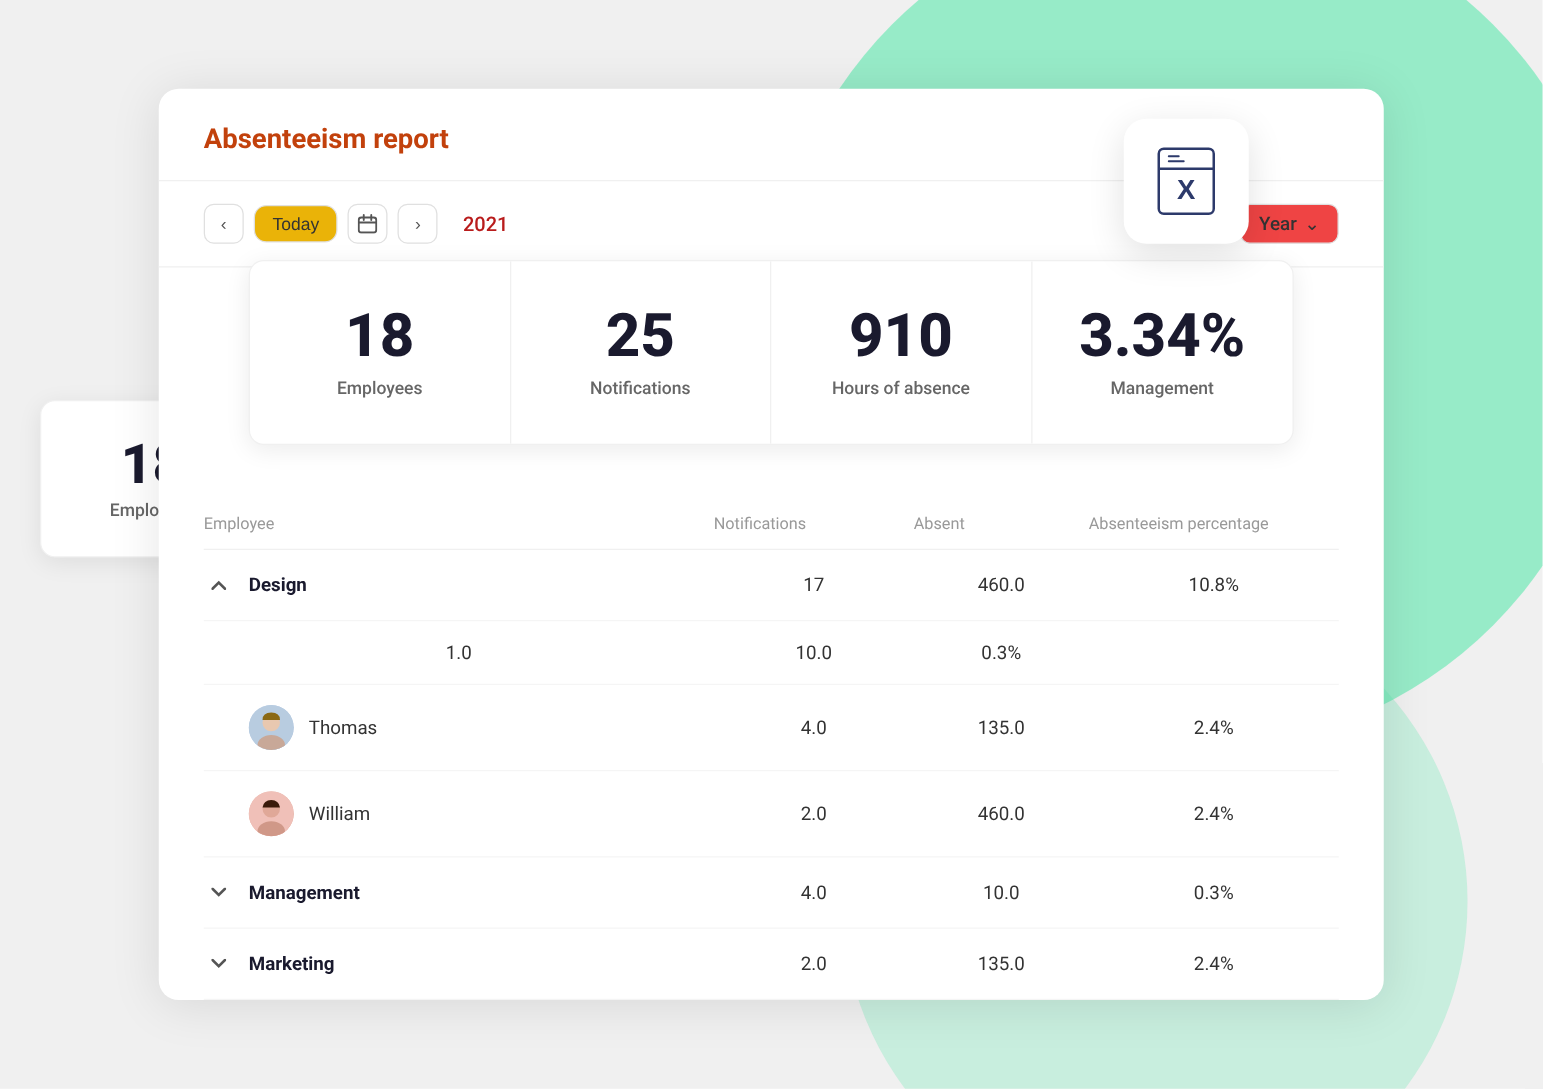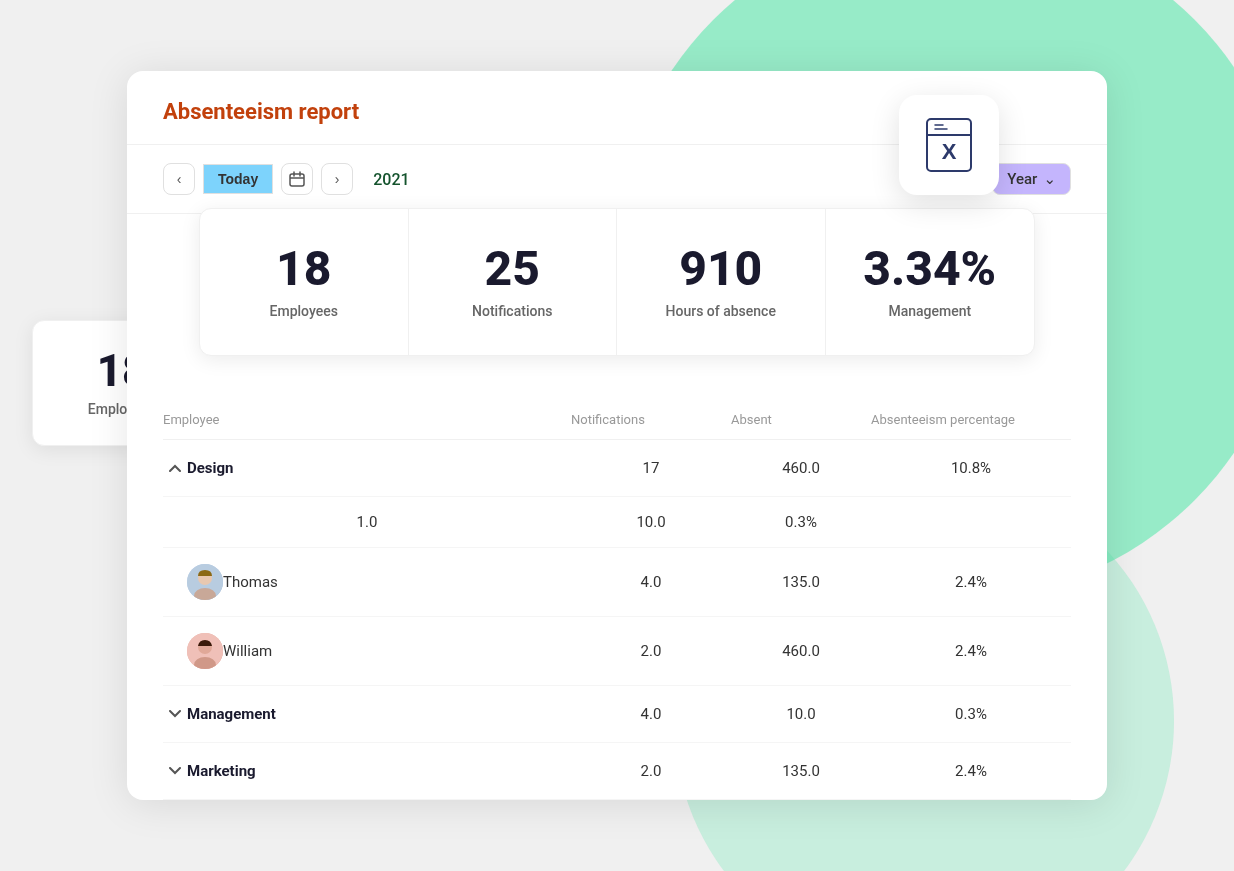--- a/index.html
+++ b/index.html
@@ -100,56 +100,56 @@
       display: flex;
       align-items: center;
       justify-content: center;
       color: #555;
       font-size: 14px;
     }
 
     .today-btn {
       padding: 6px 14px;
       border: 1px solid #e0e0e0;
-      border-radius: 0;
-      background: #7dd3fc;
+      border-radius: 10px;
+      background: #eab308;
       cursor: pointer;
       font-size: 14px;
       color: #333;
-      font-weight: 700;
+      font-weight: 400;
     }
 
     .cal-btn {
       width: 32px;
       height: 32px;
       border: 1px solid #e0e0e0;
       border-radius: 8px;
       background: white;
       cursor: pointer;
       display: flex;
       align-items: center;
       justify-content: center;
     }
 
     .year-display {
       font-size: 16px;
       font-weight: 500;
-      color: #14532d;
+      color: #b91c1c;
       flex: 1;
       margin-left: 12px;
     }
 
     .year-select {
       display: flex;
       align-items: center;
       gap: 6px;
       padding: 6px 14px;
       border: 1px solid #e0e0e0;
       border-radius: 8px;
-      background: #c4b5fd;
+      background: #ef4444;
       cursor: pointer;
       font-size: 15px;
       color: #333;
       font-weight: 500;
     }
 
     .stats-grid {
       display: grid;
       grid-template-columns: repeat(4, 1fr);
       gap: 0;
@@ -210,20 +210,21 @@
       display: grid;
       grid-template-columns: 1fr 160px 140px 200px;
       padding: 16px 0;
       border-bottom: 1px solid #f5f5f5;
       align-items: center;
     }
 
     .employee-cell {
       display: flex;
       align-items: center;
+      gap: 12px;
     }
 
     .chevron-btn {
       width: 24px;
       height: 24px;
       display: flex;
       align-items: center;
       justify-content: center;
       cursor: pointer;
       color: #555;

